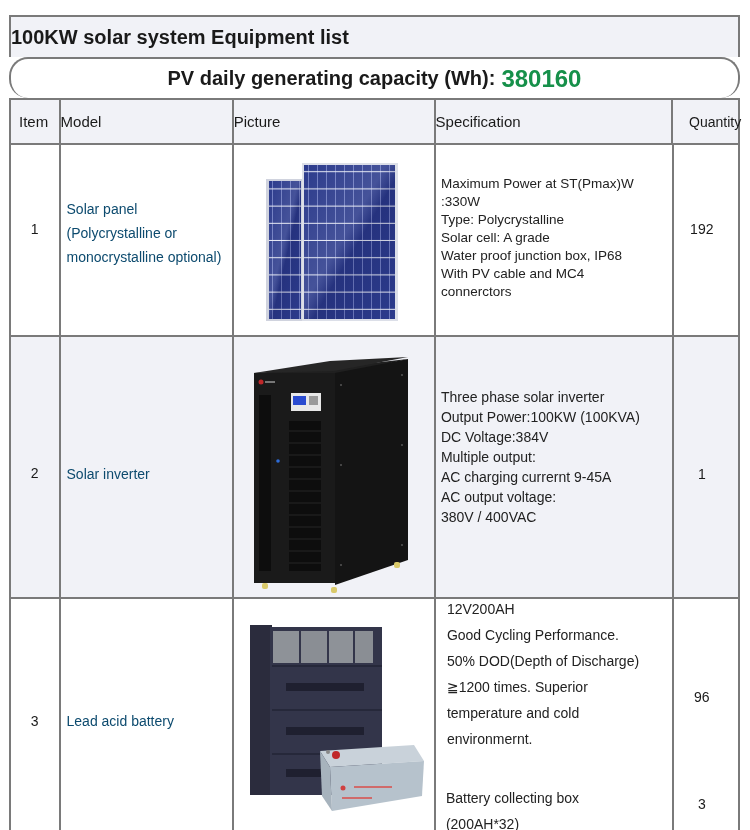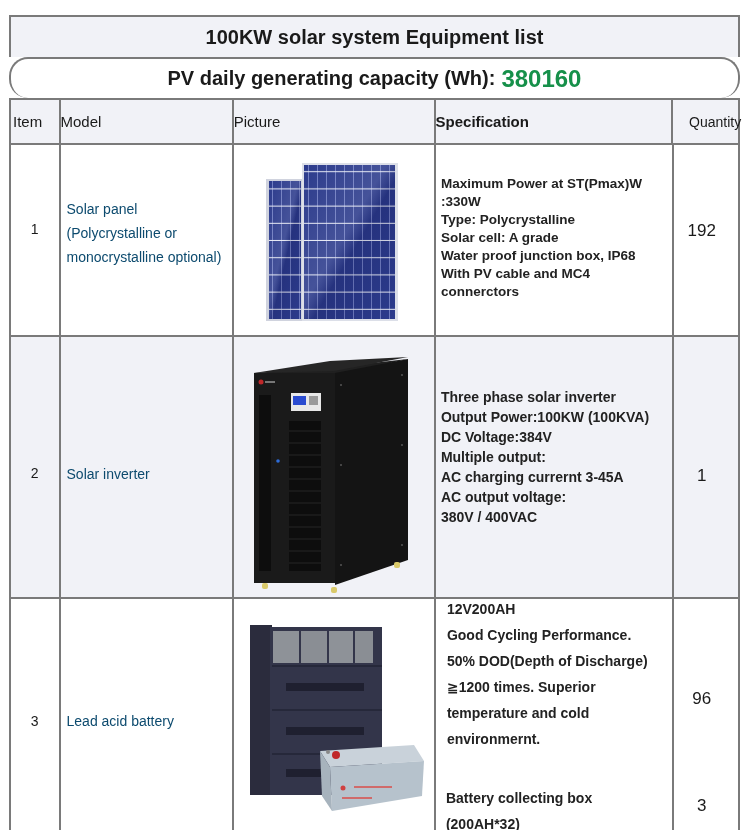--- a/index.html
+++ b/index.html
@@ -1,45 +1,45 @@
 <!DOCTYPE html>
 <html><head>
 <meta charset="utf-8">
 <style>
   html, body { margin: 0; padding: 0; background: #ffffff; }
   body { width: 750px; height: 830px; position: relative; overflow: hidden;
          font-family: "Liberation Sans", "DejaVu Sans", sans-serif; color: #1a1a1a; }
   .tbl { position: absolute; left: 9px; top: 15px; width: 731px; }
   .row { position: relative; border-left: 2px solid #7a7a7a; border-right: 2px solid #7a7a7a;
          border-top: 2px solid #7a7a7a; box-sizing: border-box; }
-  .title-row { height: 42px; background: #f1f2f7; display: flex; align-items: center; justify-content: center;
+  .title-row { height: 42px; background: #f1f2f7; display: flex; align-items: center; 
                font-weight: bold; font-size: 20px; }
   .sub-row { height: 41px; background: #ffffff; display: flex; align-items: center; justify-content: center;
              font-weight: bold; font-size: 20px; border-radius: 19px; }
   .sub-row .val { color: #16904a; font-size: 24px; margin-left: 6px; }
   .grid-row { display: flex; }
   .cell { border-left: 2px solid #7a7a7a; box-sizing: border-box; position: relative; }
   .cell:first-child { border-left: none; }
   .c-item { width: 48px; }
   .c-model { width: 175px; }
   .c-pic { width: 204px; }
-  .c-spec { width: 240px; font-weight: bold; }
+  .c-spec { width: 240px; }
   .c-qty { width: 67px; }
   .hdr-row { height: 45px; background: #f1f2f7; font-size: 15px; }
   .hdr-row .cell { display: flex; align-items: center; padding-left: 0; }
-  .hdr-row .c-item { padding-left: 2px; }
+  .hdr-row .c-item { padding-left: 8px; }
   .hdr-row .c-qty { padding-left: 16px; font-size: 14px; }
   .r1 { height: 192px; background: #ffffff; }
   .r2 { height: 262px; background: #f1f2f7; }
   .r3 { height: 240px; background: #ffffff; border-bottom: none; }
   .item-num { position: absolute; left: 0; right: 0; text-align: center; font-size: 14px; }
   .model-txt { position: absolute; left: 6px; font-size: 14px; line-height: 24px; color: #0c4a6e; }
   .spec-txt { position: absolute; left: 5px; font-size: 13.5px; line-height: 18px; color: #222; white-space: nowrap; }
   .spec-txt.wide { line-height: 26px; font-size: 14px; left: 11px; }
-  .qty-num { position: absolute; left: 0; right: 8px; text-align: center; font-size: 17px; }
+  .qty-num { position: absolute; left: 0; right: 8px; text-align: center; font-size: 14px; }
   svg { position: absolute; }
 </style>
 </head>
 <body>
 
 <div class="tbl">
 
   <div class="row title-row">
     <span>100KW solar system Equipment list</span>
   </div>
@@ -168,21 +168,21 @@
           <rect x="146" y="207" width="6" height="6" rx="2"></rect>
         </g>
       </svg>
     </div>
     <div class="cell c-spec">
       <div class="spec-txt" style="top:50px;font-size:14px;line-height:20px;line-height:20px">
         <div>Three phase solar inverter</div>
         <div>Output Power:100KW (100KVA)</div>
         <div>DC Voltage:384V</div>
         <div>Multiple output:</div>
-        <div>AC charging currernt 3-45A</div>
+        <div>AC charging currernt 9-45A</div>
         <div>AC output voltage:</div>
         <div>380V / 400VAC</div>
       </div>
     </div>
     <div class="cell c-qty">
       <div class="qty-num" style="top:129px">1</div>
     </div>
   </div>
 
   <div class="row grid-row r3">

